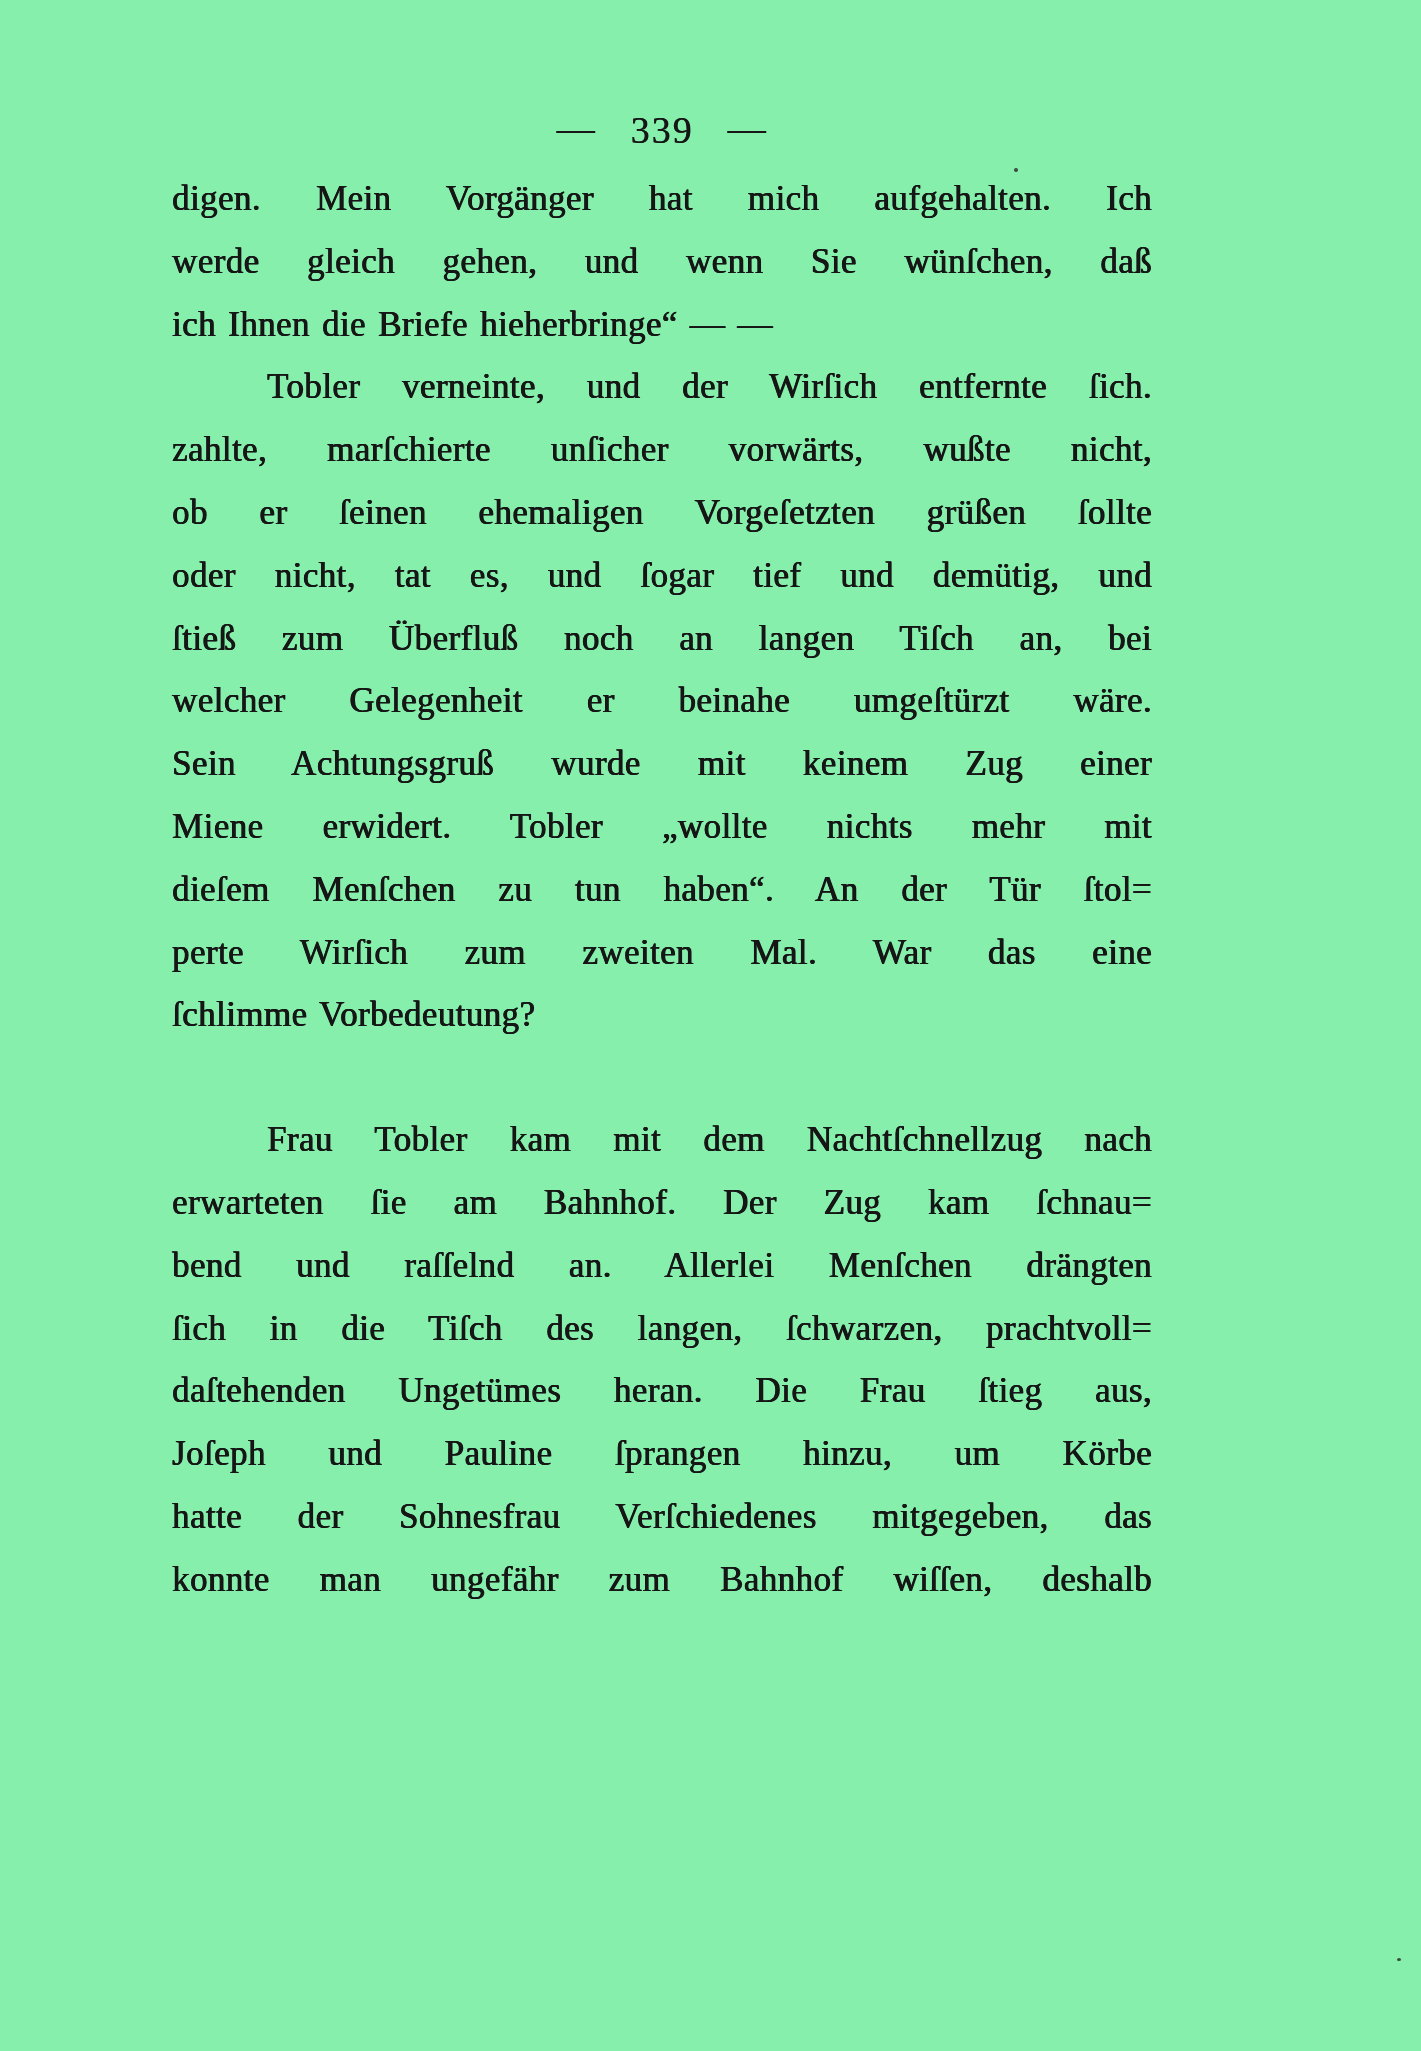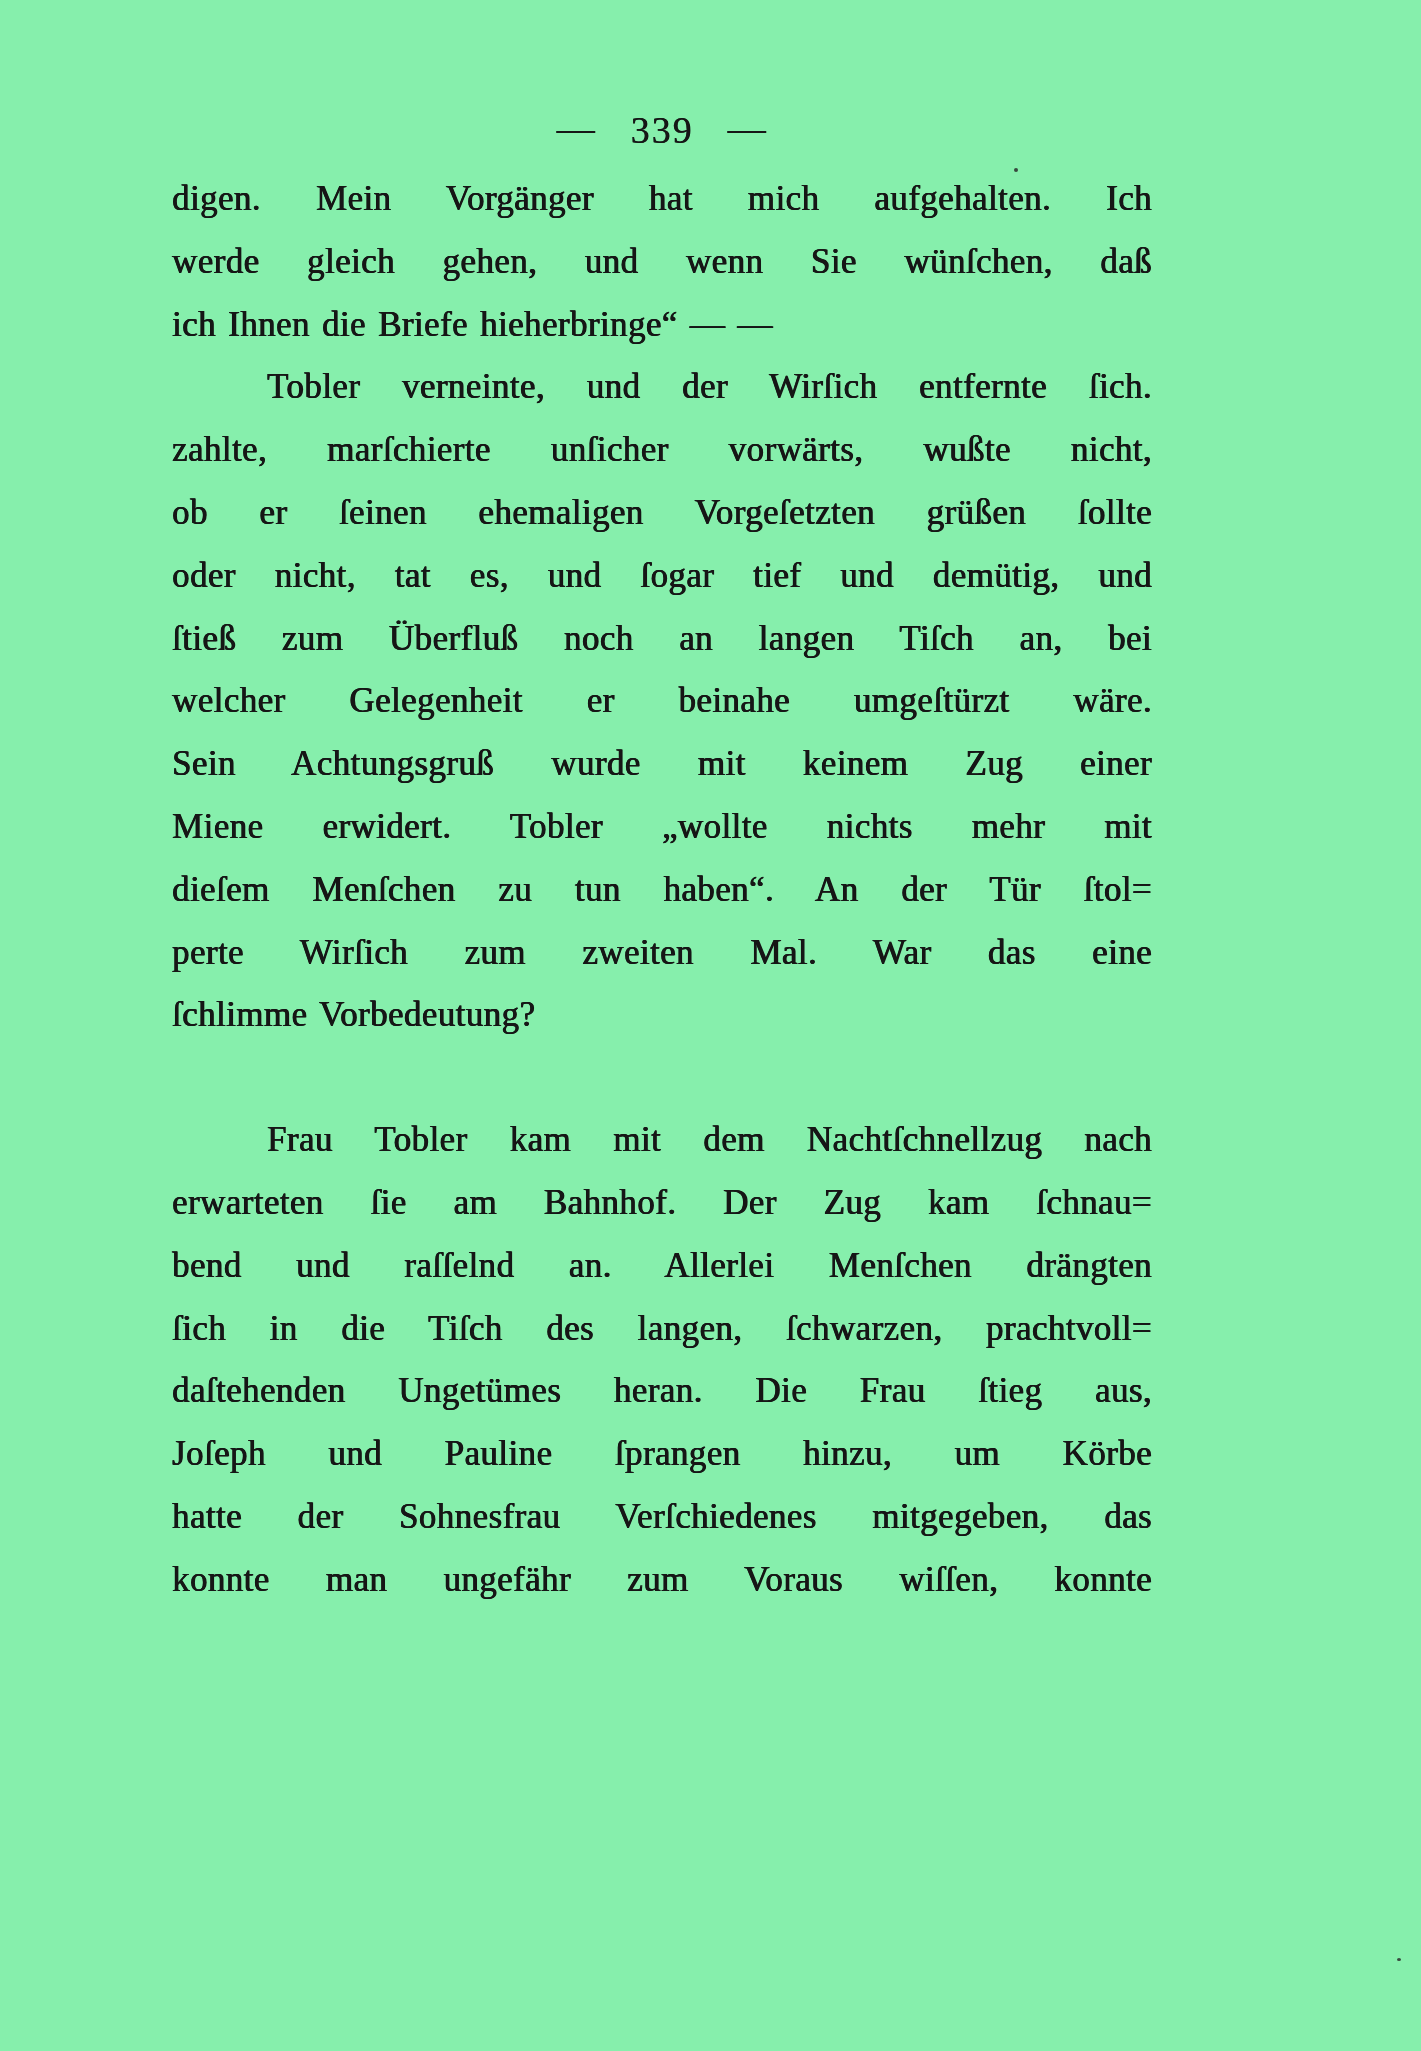--- a/index.html
+++ b/index.html
@@ -94,19 +94,19 @@
     <div class="line">dieſem Menſchen zu tun haben“. An der Tür ſtol=</div>
     <div class="line">perte Wirſich zum zweiten Mal. War das eine</div>
     <div class="line short">ſchlimme Vorbedeutung?</div>
     <div class="line indent gap">Frau Tobler kam mit dem Nachtſchnellzug nach</div>
     <div class="line">erwarteten ſie am Bahnhof. Der Zug kam ſchnau=</div>
     <div class="line">bend und raſſelnd an. Allerlei Menſchen drängten</div>
     <div class="line">ſich in die Tiſch des langen, ſchwarzen, prachtvoll=</div>
     <div class="line">daſtehenden Ungetümes heran. Die Frau ſtieg aus,</div>
     <div class="line">Joſeph und Pauline ſprangen hinzu, um Körbe</div>
     <div class="line">hatte der Sohnesfrau Verſchiedenes mitgegeben, das</div>
-    <div class="line">konnte man ungefähr zum Voraus wiſſen, konnte</div>
+    <div class="line">konnte man ungefähr zum Bahnhof wiſſen, deshalb</div>
   </div>
 
   <div class="speck s1"></div>
   <div class="speck s2"></div>
 
 </div>
 
 </body></html>

